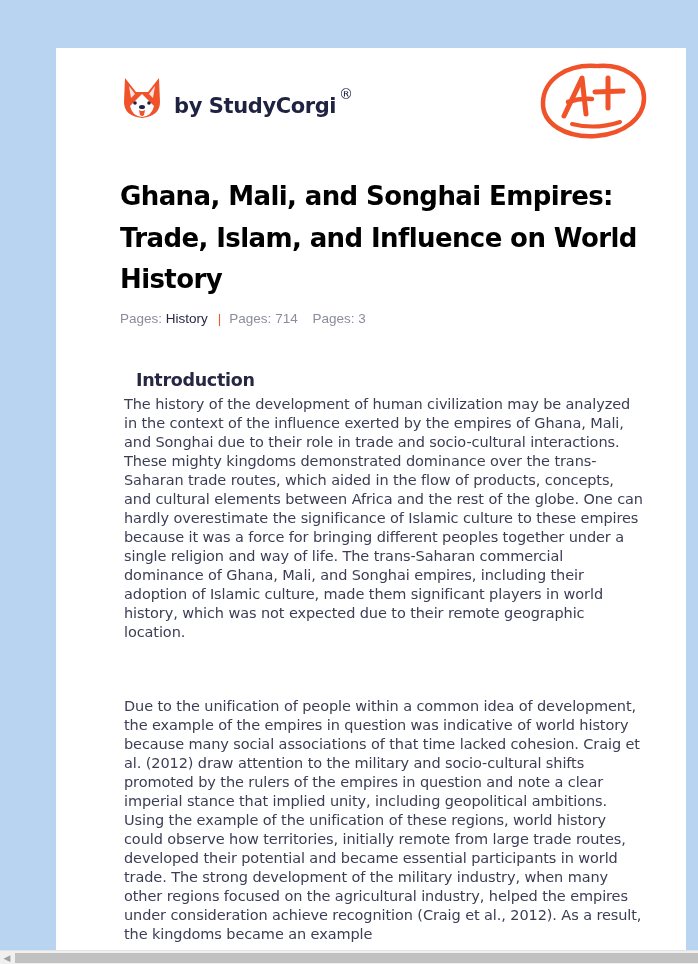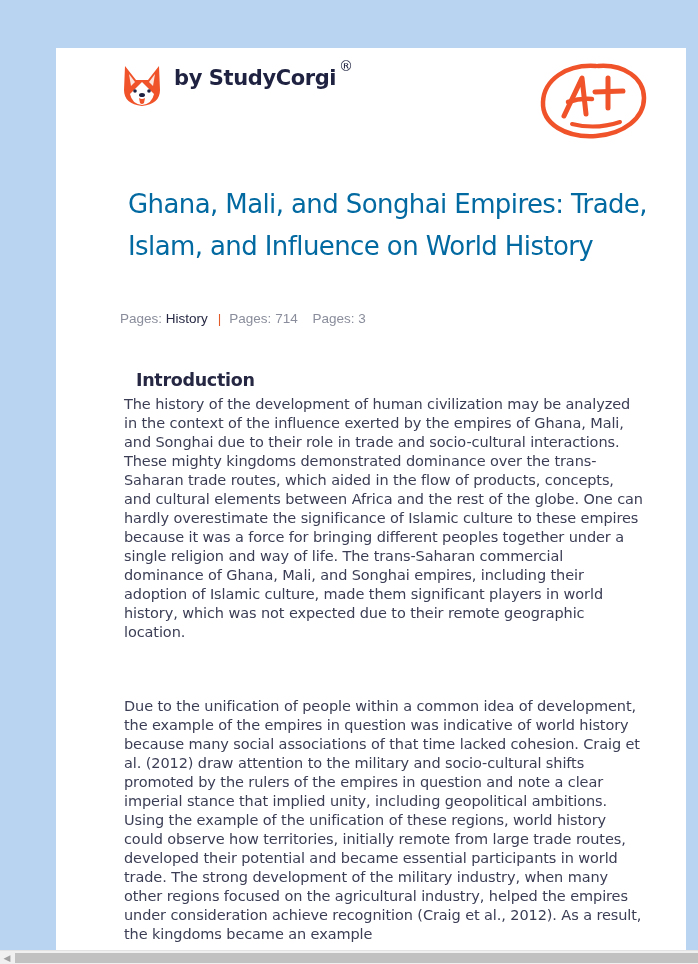--- a/index.html
+++ b/index.html
@@ -5,33 +5,33 @@
   html, body { margin: 0; padding: 0; }
   body {
     width: 698px; height: 964px; overflow: hidden;
     background: #b9d4f1; position: relative;
     font-family: "DejaVu Sans", sans-serif;
   }
   .card {
     position: absolute; left: 56px; top: 48px; width: 630px; height: 904px;
     background: #ffffff; overflow: hidden;
   }
-  .logo { position: absolute; left: 66px; top: 16px; display: flex; align-items: flex-start; }
+  .logo { position: absolute; left: 66px; top: 28px; display: flex; align-items: flex-end; }
   .corgi { width: 40px; height: 44px; }
   .brand {
     margin-left: 12px; margin-bottom: 2px;
     font-family: "DejaVu Sans", sans-serif; font-weight: bold; font-size: 21px;
     color: #1f2240; letter-spacing: -0.4px; position: relative;
   }
   .brand sup { font-size: 14px; font-weight: normal; position: relative; top: -6px; margin-left: 3px; }
   .grade { position: absolute; left: 482px; top: 10px; width: 110px; height: 82px; }
   .title {
-    position: absolute; left: 64px; top: 128px; width: 520px; margin: 8px;
-    font-family: "DejaVu Sans", sans-serif; font-weight: normal; font-size: 26px;
-    line-height: 41.5px; color: #0369a1; letter-spacing: -0.6px;
+    position: absolute; left: 64px; top: 128px; width: 520px; margin: 0;
+    font-family: "DejaVu Sans", sans-serif; font-weight: bold; font-size: 26px;
+    line-height: 41.5px; color: #000000; letter-spacing: -0.6px;
   }
   .meta {
     position: absolute; left: 64px; top: 263px;
     font-family: "Liberation Sans", sans-serif; font-size: 13.5px; color: #8a8d9b;
   }
   .meta .topic-val { color: #262843; text-align: center; }
   .meta .sep { color: #e25c2a; margin: 0 8px 0 10px; }
   .meta .gap { margin-left: 11px; }
   .h2 {
     position: absolute; left: 64px; margin: 16px;

